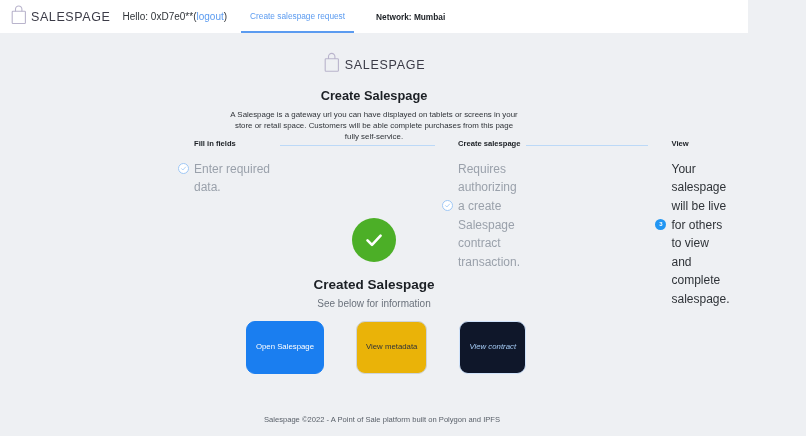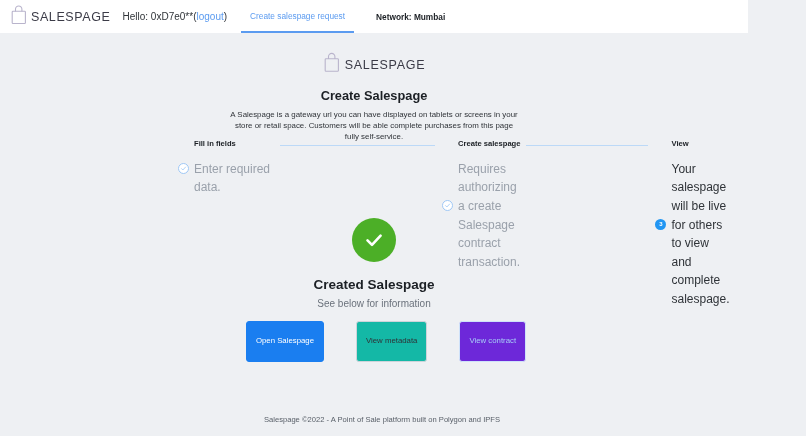--- a/index.html
+++ b/index.html
@@ -202,42 +202,43 @@
     margin-bottom: 12px;
   }
   .btn-row {
     display: flex;
     justify-content: center;
     gap: 8px;
   }
   .btn {
     font-family: "Liberation Sans", sans-serif;
     font-size: 7.8px;
-    padding: 14px 9px;
-    border-radius: 3px;
+    padding: 20px 9px;
+    border-radius: 9px;
     border: 1px solid transparent;
     cursor: pointer;
     line-height: 1.35;
     white-space: nowrap;
     margin-left: 24px;
   }
   .btn-primary {
     background: #1a7ef0;
     color: #ffffff;
     border-color: #1a7ef0;
   }
   .btn-outline {
-    background: #14b8a6;
+    background: #eab308;
     color: #2f3338;
     border-color: #ced4da;
   }
   .btn-disabled {
-    background: #6d28d9;
+    background: #0f172a;
     color: #a7cdf7;
     border-color: #cfe2fa;
+    font-style: italic;
   }
 
   
   .footer {
     position: absolute;
     left: 16px;
     right: 0;
     bottom: 12px;
     text-align: center;
     font-size: 7.6px;

